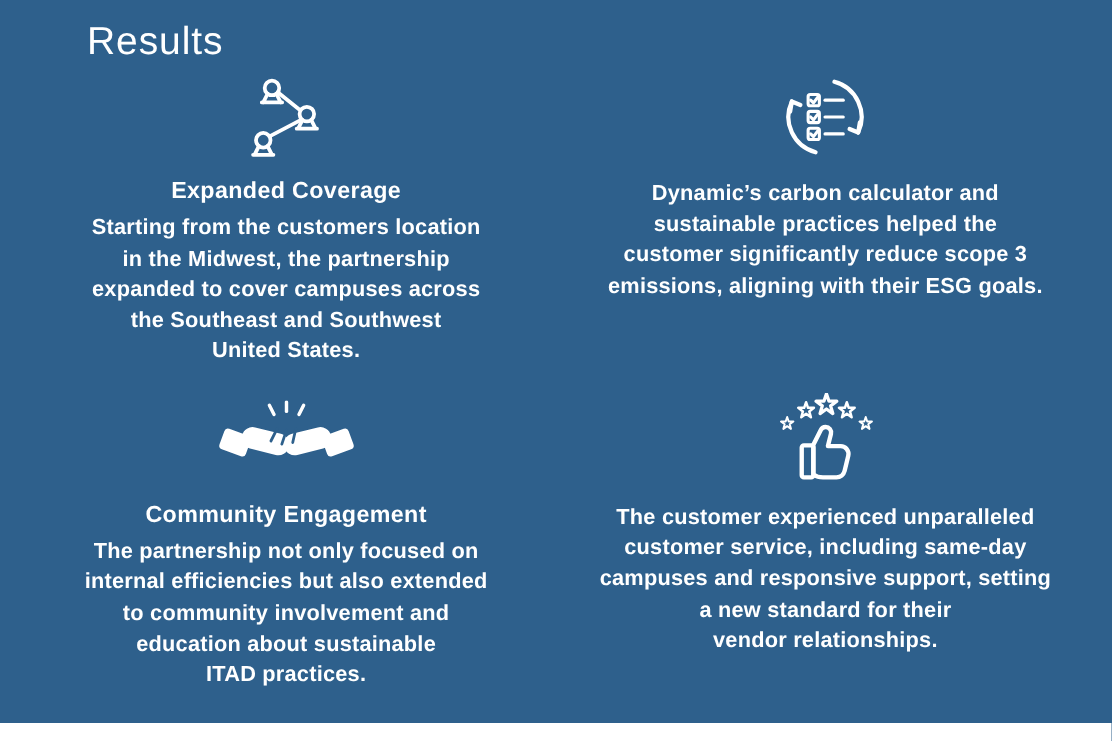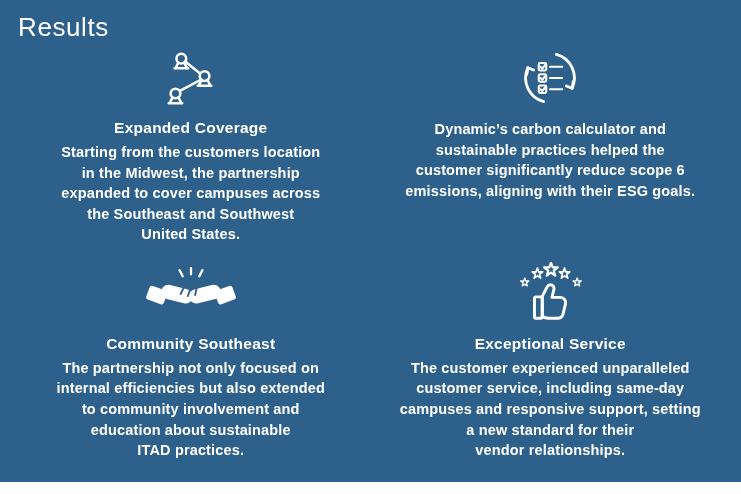--- a/index.html
+++ b/index.html
@@ -4,21 +4,21 @@
 <style>
   * { margin:0; padding:0; box-sizing:border-box; }
   html,body { width:741px; height:494px; }
   body {
     background: var(--bg, #2e608c);
     font-family: "Liberation Sans", "DejaVu Sans", sans-serif;
     color: #ffffff;
     overflow: hidden;
   }
   .slide { position:relative; width:741px; height:494px; padding:12px 18px 0; }
-  .title { font-size:26px; font-weight:500; letter-spacing:.6px; margin-bottom:2px; }
+  .title { font-size:26px; font-weight:500; letter-spacing:.6px; margin-bottom:2px;margin-left:40px; }
   .grid {
     display:grid;
     grid-template-columns:1fr 1fr;
     column-gap:14px;
     row-gap:16px;
   }
   .card { display:flex; flex-direction:column; align-items:center; text-align:center; }
   .icon { height:66px; display:flex; align-items:center; justify-content:center; margin-bottom:8px; }
   .icon svg { display:block; }
   .card h2 { font-size:15.5px; font-weight:700; letter-spacing:.25px; margin-bottom:5px; }
@@ -83,21 +83,21 @@
             <path d="M21.8 32 L23.8 34 L27 29.8"></path>
             <line x1="32" y1="32" x2="45" y2="32"></line>
             <rect x="20" y="40" width="8" height="8" rx="1.5"></rect>
             <path d="M21.8 44 L23.8 46 L27 41.8"></path>
             <line x1="32" y1="44" x2="45" y2="44"></line>
           </g>
         </svg>
       </div>
       <p>Dynamic’s carbon calculator and
 sustainable practices helped the
-customer significantly reduce scope 6
+customer significantly reduce scope 3
 emissions, aligning with their ESG goals.</p>
     </section>
 
     <section class="card">
       <div class="icon">
         <svg width="92" height="54" viewBox="0 0 88 52" aria-hidden="true">
           <g class="stroke" stroke-width="2.2">
             <path d="M36 9 L33 3"></path>
             <path d="M44 7 L44 1"></path>
             <path d="M52 9 L55 3"></path>
@@ -108,21 +108,21 @@
             <rect x="15" y="19" width="31" height="14" rx="7" transform="rotate(14 30 26)"></rect>
             <rect x="42" y="19" width="31" height="14" rx="7" transform="rotate(-14 58 26)"></rect>
           </g>
           <g class="cut" stroke-width="1.8">
             <path d="M38 18 L34 26"></path>
             <path d="M44 19 L41 28"></path>
             <path d="M50 18 L48 27"></path>
           </g>
         </svg>
       </div>
-      <h2>Community Southeast</h2>
+      <h2>Community Engagement</h2>
       <p>The partnership not only focused on
 internal efficiencies but also extended
 to community involvement and
 education about sustainable
 ITAD practices.</p>
     </section>
 
     <section class="card">
       <div class="icon">
         <svg width="74" height="64" viewBox="0 0 76 66" aria-hidden="true">
@@ -132,21 +132,20 @@
             <path transform="translate(39,8) scale(1.25)" d="M0,-6 L1.4,-1.9 L5.7,-1.9 L2.3,0.7 L3.5,4.9 L0,2.4 L-3.5,4.9 L-2.3,0.7 L-5.7,-1.9 L-1.4,-1.9 Z"></path>
             <path transform="translate(53,12) scale(0.95)" d="M0,-6 L1.4,-1.9 L5.7,-1.9 L2.3,0.7 L3.5,4.9 L0,2.4 L-3.5,4.9 L-2.3,0.7 L-5.7,-1.9 L-1.4,-1.9 Z"></path>
             <path transform="translate(66,21) scale(0.75)" d="M0,-6 L1.4,-1.9 L5.7,-1.9 L2.3,0.7 L3.5,4.9 L0,2.4 L-3.5,4.9 L-2.3,0.7 L-5.7,-1.9 L-1.4,-1.9 Z"></path>
           </g>
           <g class="stroke" stroke-width="3">
             <rect x="22" y="36" width="8" height="22" rx="1.5"></rect>
             <path d="M30 56 c2 1.4 4.2 2 6.6 2 h9.3 c2.7 0 5 -1.9 5.6 -4.5 l2.5 -10.4 c0.8 -3.4 -1.8 -6.6 -5.2 -6.6 h-8.8 l2.1 -8.4 c0.6 -2.4 -1.2 -4.7 -3.7 -4.7 c-1.3 0 -2.6 0.7 -3.2 1.9 L30 35.5 V56 Z"></path>
           </g>
         </svg>
       </div>
-      <h2>Exceptional Service</h2>
       <p>The customer experienced unparalleled
 customer service, including same-day
 campuses and responsive support, setting
 a new standard for their
 vendor relationships.</p>
     </section>
 
   </div>
 
   <div class="strip" style="background: rgb(255, 255, 255);"></div>

